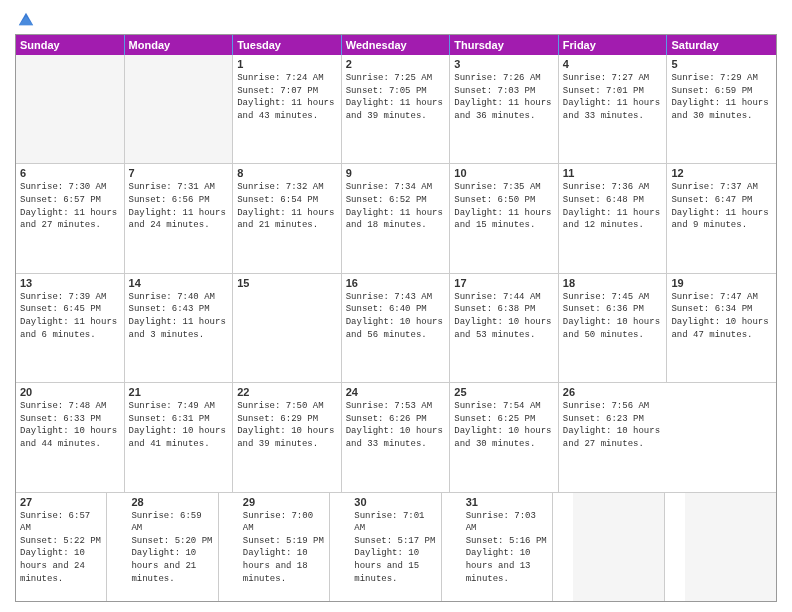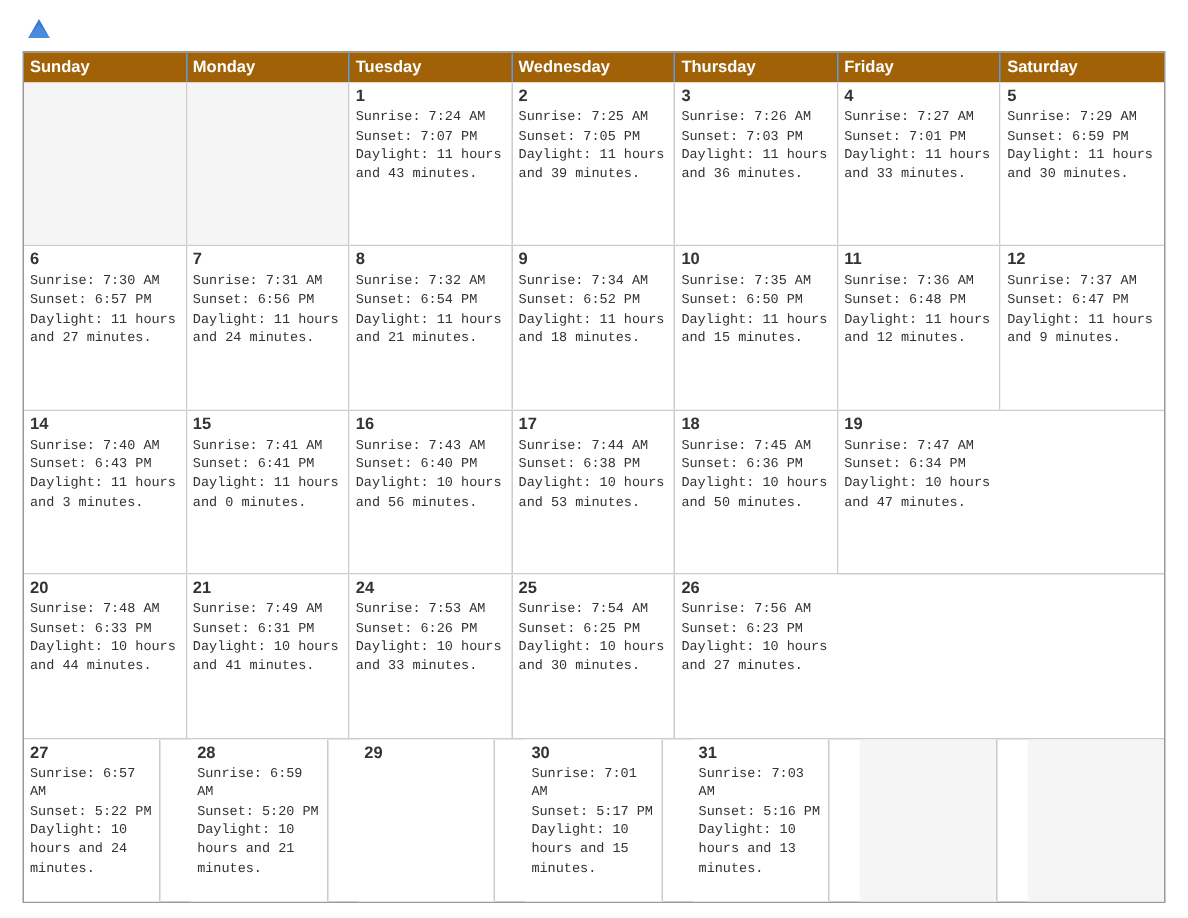--- a/index.html
+++ b/index.html
@@ -50,21 +50,21 @@
       color: #555;
     }
     .calendar {
       flex: 1;
       display: flex;
       flex-direction: column;
     }
     .cal-header {
       display: grid;
       grid-template-columns: repeat(7, 1fr);
-      background: #a16207;
+      background: #a21caf;
     }
     .cal-header-cell {
       color: #fff;
       font-size: 11px;
       font-weight: bold;
       padding: 4px 4px;
       text-align: left;
       border-right: 1px solid #5a9be5;
     }
     .cal-header-cell:last-child {
@@ -196,26 +196,29 @@
             <span class="cell-day">11</span>
             <div class="cell-info">Sunrise: 7:36 AM<br>Sunset: 6:48 PM<br>Daylight: 11 hours and 12 minutes.</div>
           </div>
           <div class="cal-cell">
             <span class="cell-day">12</span>
             <div class="cell-info">Sunrise: 7:37 AM<br>Sunset: 6:47 PM<br>Daylight: 11 hours and 9 minutes.</div>
           </div>
         </div>
         <div class="cal-row">
           <div class="cal-cell">
+            <span class="cell-day">13</span>
+            <div class="cell-info">Sunrise: 7:39 AM<br>Sunset: 6:45 PM<br>Daylight: 11 hours and 6 minutes.</div>
+          </div>
+          <div class="cal-cell">
             <span class="cell-day">14</span>
             <div class="cell-info">Sunrise: 7:40 AM<br>Sunset: 6:43 PM<br>Daylight: 11 hours and 3 minutes.</div>
           </div>
           <div class="cal-cell">
             <span class="cell-day">15</span>
-            <div class="cell-info">Sunrise: 7:41 AM<br>Sunset: 6:41 PM<br>Daylight: 11 hours and 0 minutes.</div>
           </div>
           <div class="cal-cell">
             <span class="cell-day">16</span>
             <div class="cell-info">Sunrise: 7:43 AM<br>Sunset: 6:40 PM<br>Daylight: 10 hours and 56 minutes.</div>
           </div>
           <div class="cal-cell">
             <span class="cell-day">17</span>
             <div class="cell-info">Sunrise: 7:44 AM<br>Sunset: 6:38 PM<br>Daylight: 10 hours and 53 minutes.</div>
           </div>
           <div class="cal-cell">
@@ -230,20 +233,24 @@
         <div class="cal-row">
           <div class="cal-cell">
             <span class="cell-day">20</span>
             <div class="cell-info">Sunrise: 7:48 AM<br>Sunset: 6:33 PM<br>Daylight: 10 hours and 44 minutes.</div>
           </div>
           <div class="cal-cell">
             <span class="cell-day">21</span>
             <div class="cell-info">Sunrise: 7:49 AM<br>Sunset: 6:31 PM<br>Daylight: 10 hours and 41 minutes.</div>
           </div>
           <div class="cal-cell">
+            <span class="cell-day">22</span>
+            <div class="cell-info">Sunrise: 7:50 AM<br>Sunset: 6:29 PM<br>Daylight: 10 hours and 39 minutes.</div>
+          </div>
+          <div class="cal-cell">
             <span class="cell-day">24</span>
             <div class="cell-info">Sunrise: 7:53 AM<br>Sunset: 6:26 PM<br>Daylight: 10 hours and 33 minutes.</div>
           </div>
           <div class="cal-cell">
             <span class="cell-day">25</span>
             <div class="cell-info">Sunrise: 7:54 AM<br>Sunset: 6:25 PM<br>Daylight: 10 hours and 30 minutes.</div>
           </div>
           <div class="cal-cell">
             <span class="cell-day">26</span>
             <div class="cell-info">Sunrise: 7:56 AM<br>Sunset: 6:23 PM<br>Daylight: 10 hours and 27 minutes.</div>
@@ -253,20 +260,21 @@
           <div class="cal-cell">
             <span class="cell-day">27</span>
             <div class="cell-info">Sunrise: 6:57 AM<br>Sunset: 5:22 PM<br>Daylight: 10 hours and 24 minutes.</div>
           </div>
           <div class="cal-cell">
             <span class="cell-day">28</span>
             <div class="cell-info">Sunrise: 6:59 AM<br>Sunset: 5:20 PM<br>Daylight: 10 hours and 21 minutes.</div>
           </div>
           <div class="cal-cell">
             <span class="cell-day">29</span>
+            <div class="cell-info">Sunrise: 7:00 AM<br>Sunset: 5:19 PM<br>Daylight: 10 hours and 18 minutes.</div>
           </div>
           <div class="cal-cell">
             <span class="cell-day">30</span>
             <div class="cell-info">Sunrise: 7:01 AM<br>Sunset: 5:17 PM<br>Daylight: 10 hours and 15 minutes.</div>
           </div>
           <div class="cal-cell">
             <span class="cell-day">31</span>
             <div class="cell-info">Sunrise: 7:03 AM<br>Sunset: 5:16 PM<br>Daylight: 10 hours and 13 minutes.</div>
           </div>
           <div class="cal-cell empty"></div>

